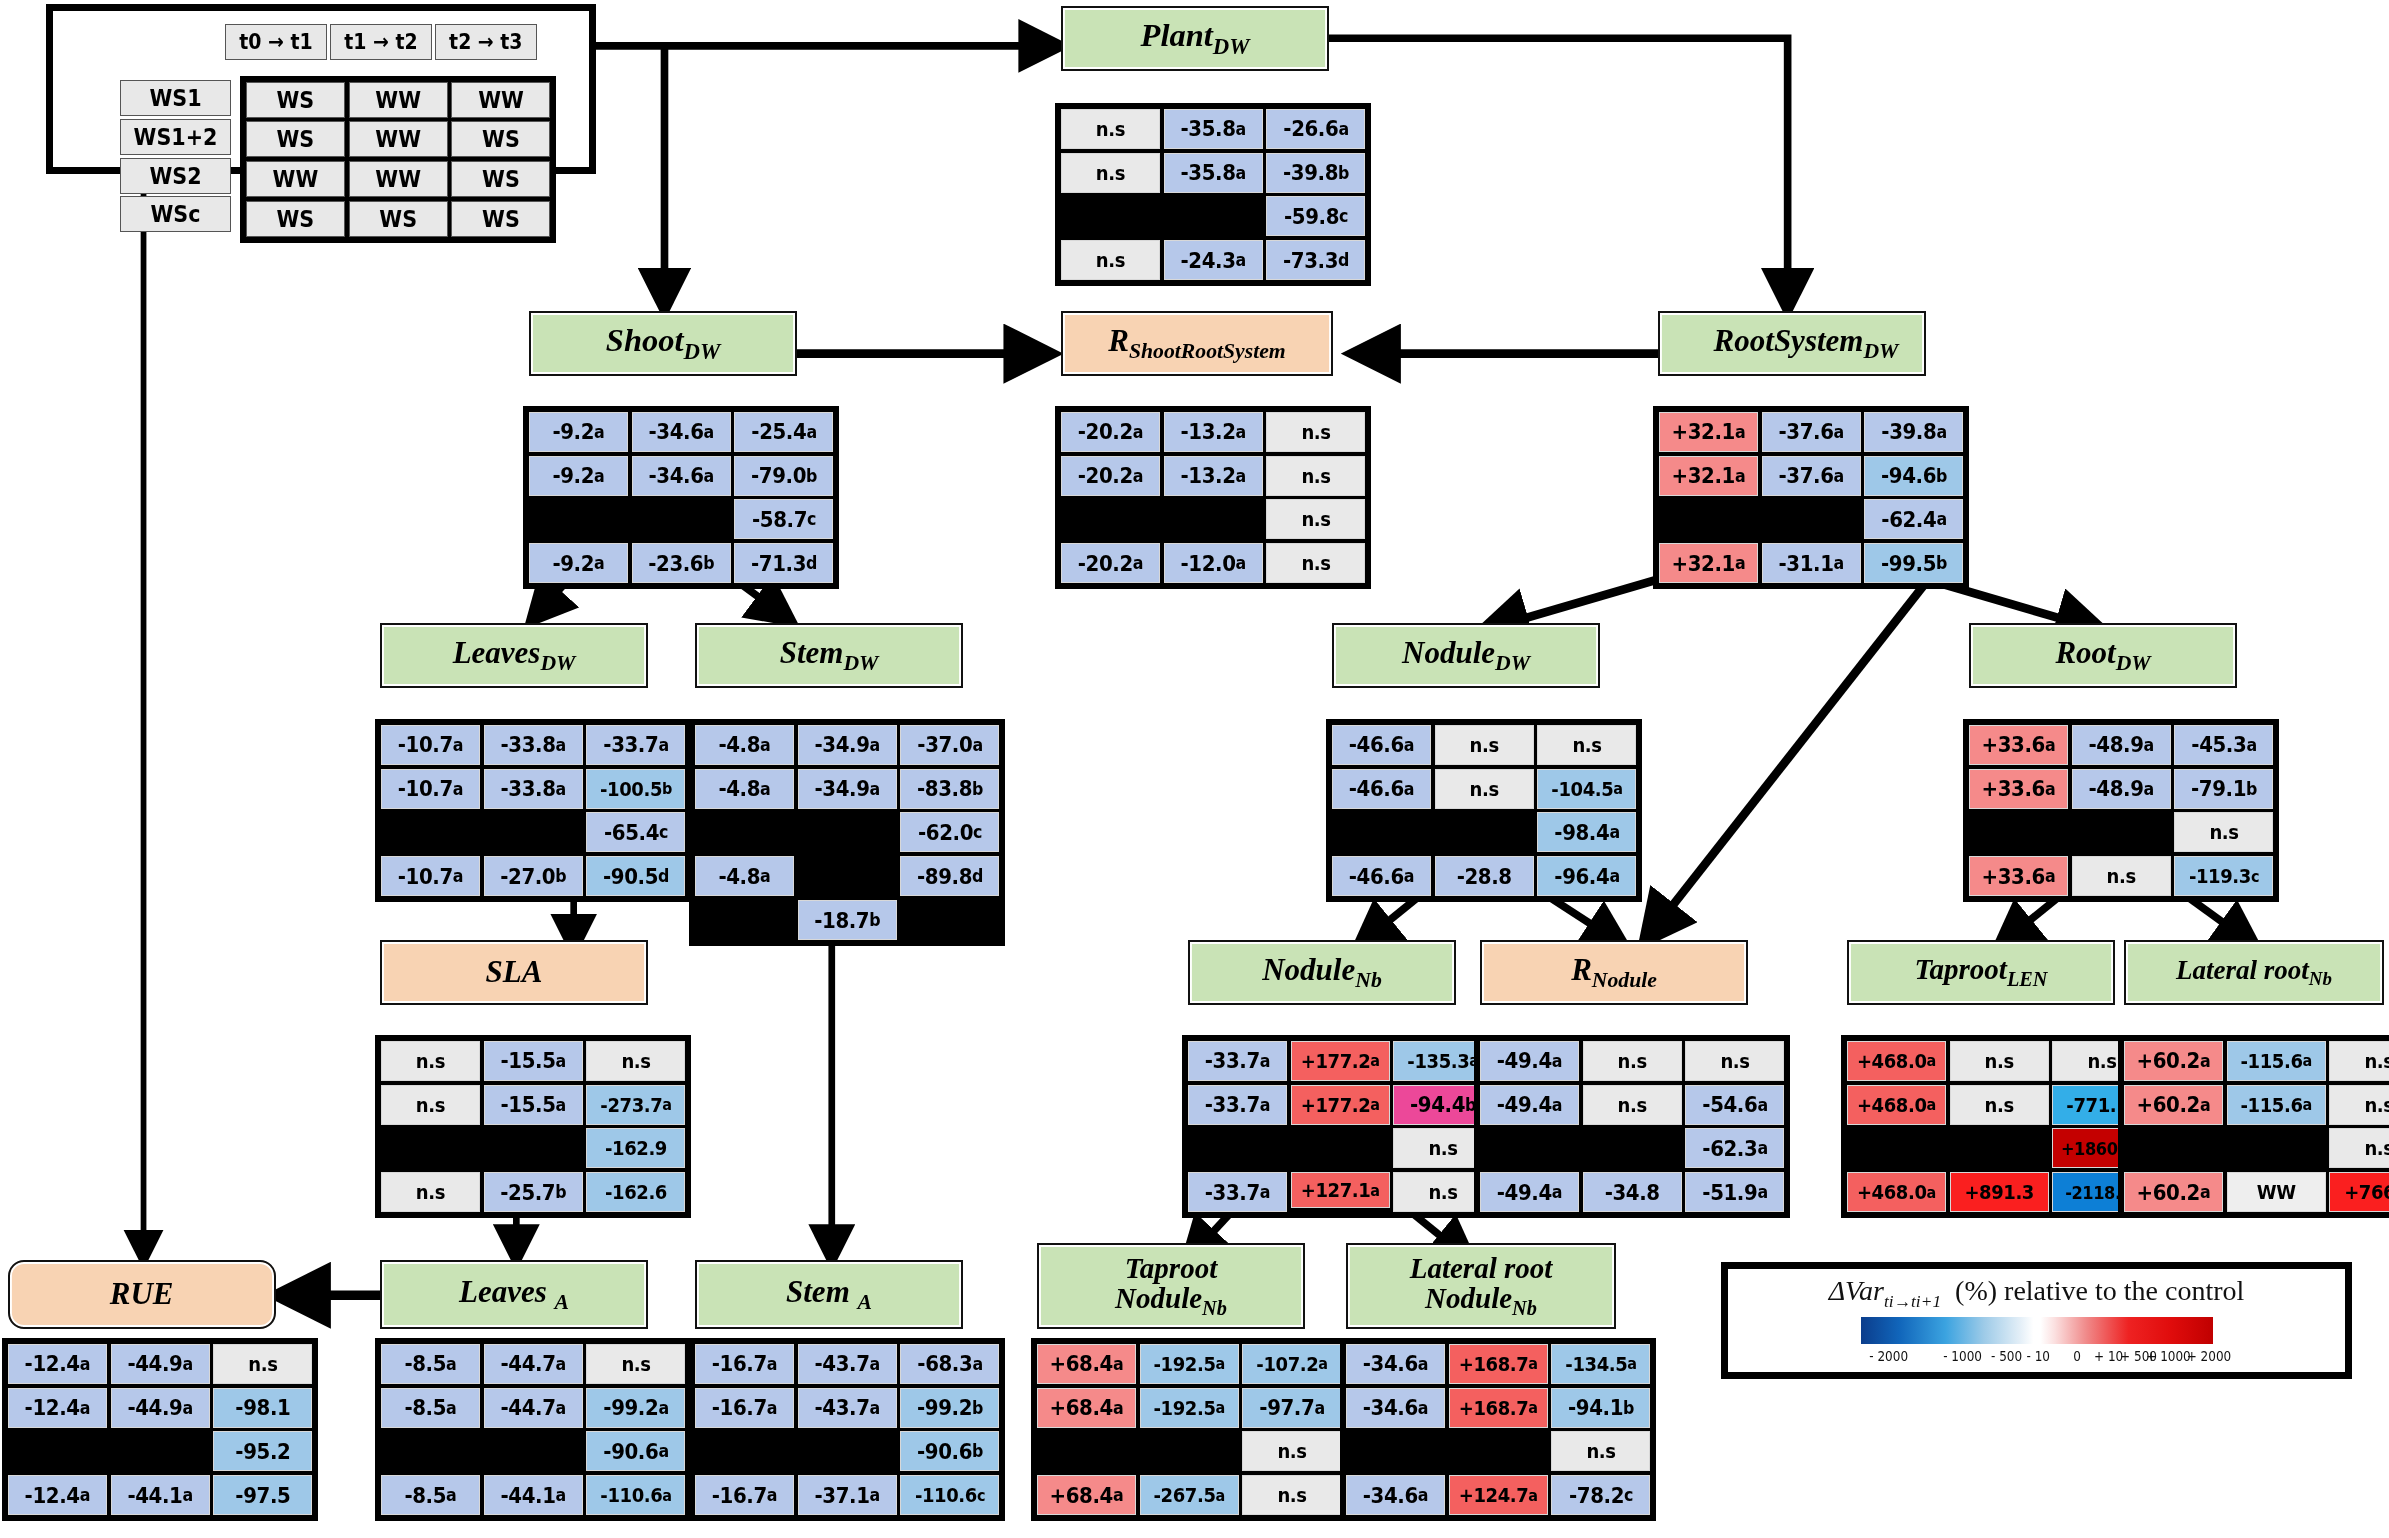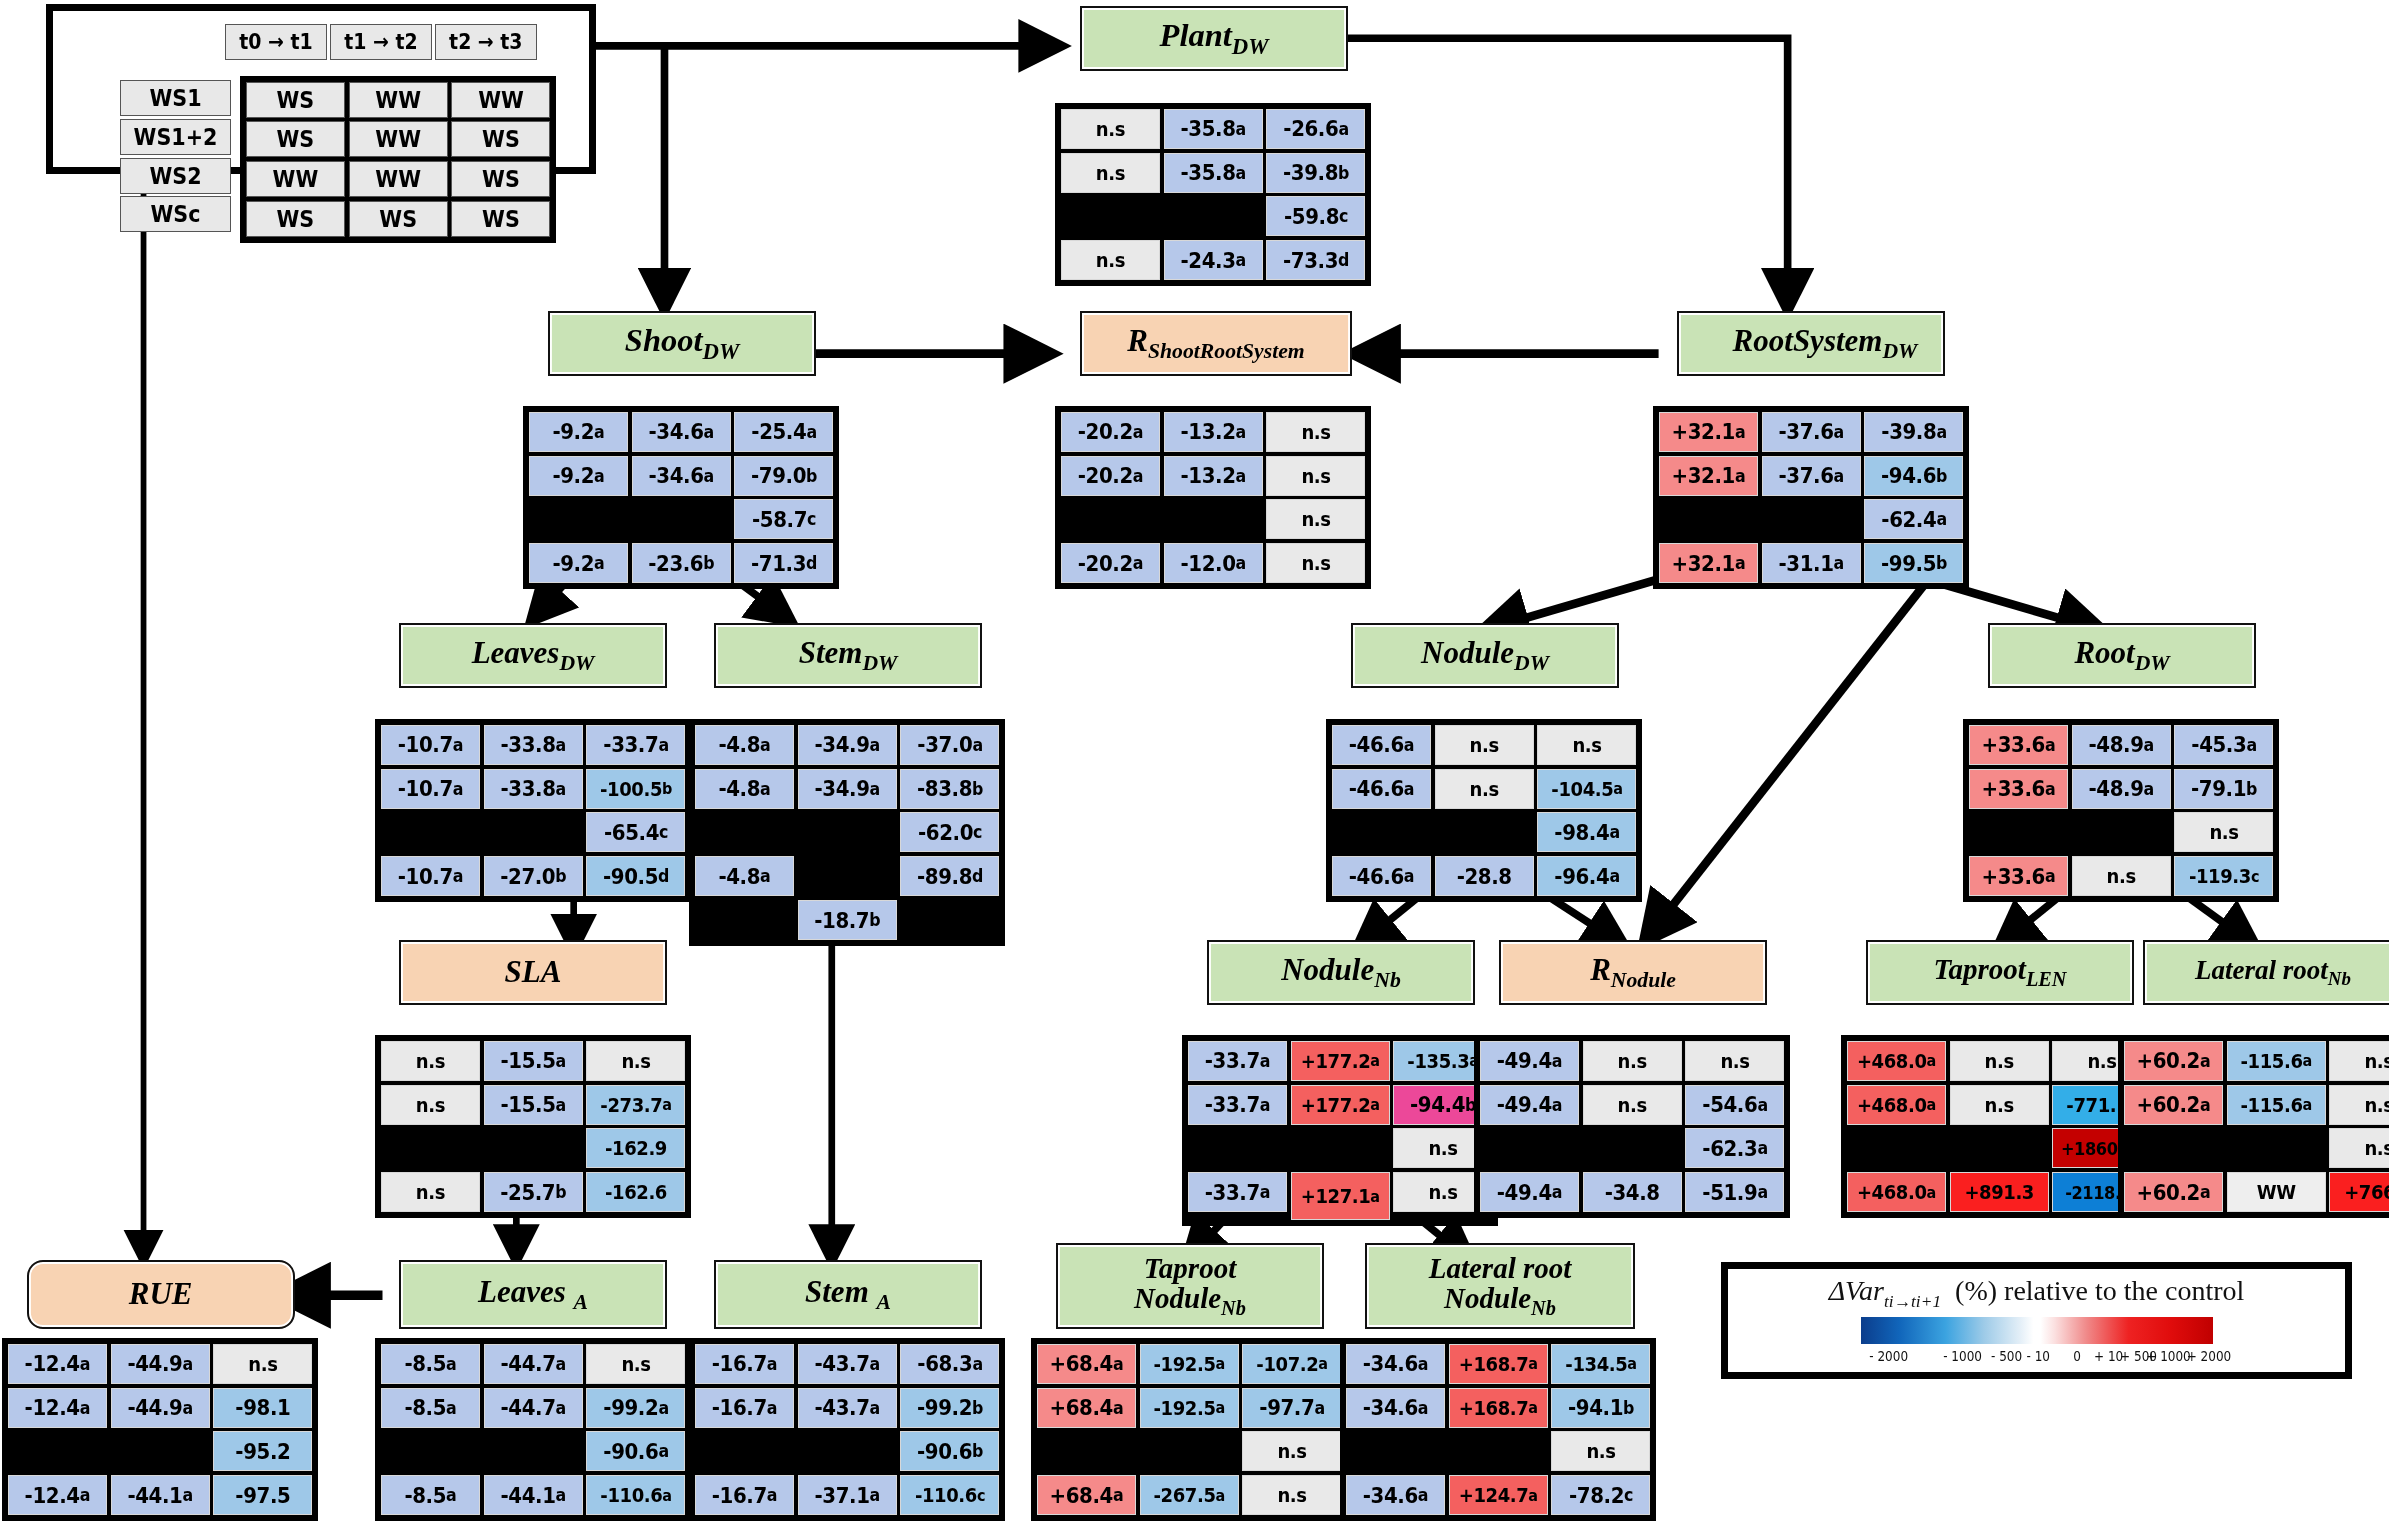--- a/index.html
+++ b/index.html
@@ -8,21 +8,21 @@
   #stage{position:relative;width:2390px;height:1538px;background:#fff;overflow:hidden;}
 
   
   #wires{position:absolute;left:0;top:0;width:2390px;height:1538px;}
 
   
   .node{position:absolute;box-sizing:border-box;border:2.9px solid #111;
         display:flex;align-items:center;justify-content:center;text-align:center;
         font-family:"Liberation Serif", serif;font-style:italic;font-weight:bold;
         color:#000;line-height:1.05;z-index:5;
-        box-shadow:0 0 0 1.9px #fff inset;margin-left:19px;}
+        box-shadow:0 0 0 1.9px #fff inset;}
   .node.green{background:#c9e3b6;}
   .node.peach{background:#f8d3b3;}
   .node .lbl{padding:0 5.7px;}
   .sub{font-size:0.70em;vertical-align:sub;font-style:italic;}
 
   
   .matrix{position:absolute;box-sizing:border-box;background:#000;
           border:3.8px solid #000;padding:2.9px;z-index:4;
           display:flex;flex-direction:column;gap:3.8px;}
   .mrow{display:flex;gap:3.8px;}
@@ -693,21 +693,21 @@
       <div class="mrow">
         <div class="cell empty" style="width: 99px; height: 40px;"></div>
         <div class="cell empty" style="width: 99px; height: 40px;"></div>
         <div class="cell ns" style="width: 99px; height: 40px; font-size: 20px;">n.s</div>
       </div>
       <div class="mrow">
         <div class="cell" style="width: 99px; height: 40px; background: rgb(182, 200, 234); font-size: 22px;">
           <span>-33.7</span>
           <span class="suffix">a</span>
         </div>
-        <div class="cell" style="width: 99px; height: 48px; background: rgb(244, 96, 95); font-size: 20px;">
+        <div class="cell" style="width: 99px; height: 36px; background: rgb(244, 96, 95); font-size: 20px;">
           <span>+127.1</span>
           <span class="suffix">a</span>
         </div>
         <div class="cell ns" style="width: 99px; height: 40px; font-size: 20px;">n.s</div>
       </div>
     </div>
   <div class="matrix" style="left:1474px;top:1035px;">
       <div class="mrow">
         <div class="cell" style="width: 99px; height: 40px; background: rgb(182, 200, 234); font-size: 22px;">
           <span>-49.4</span>

